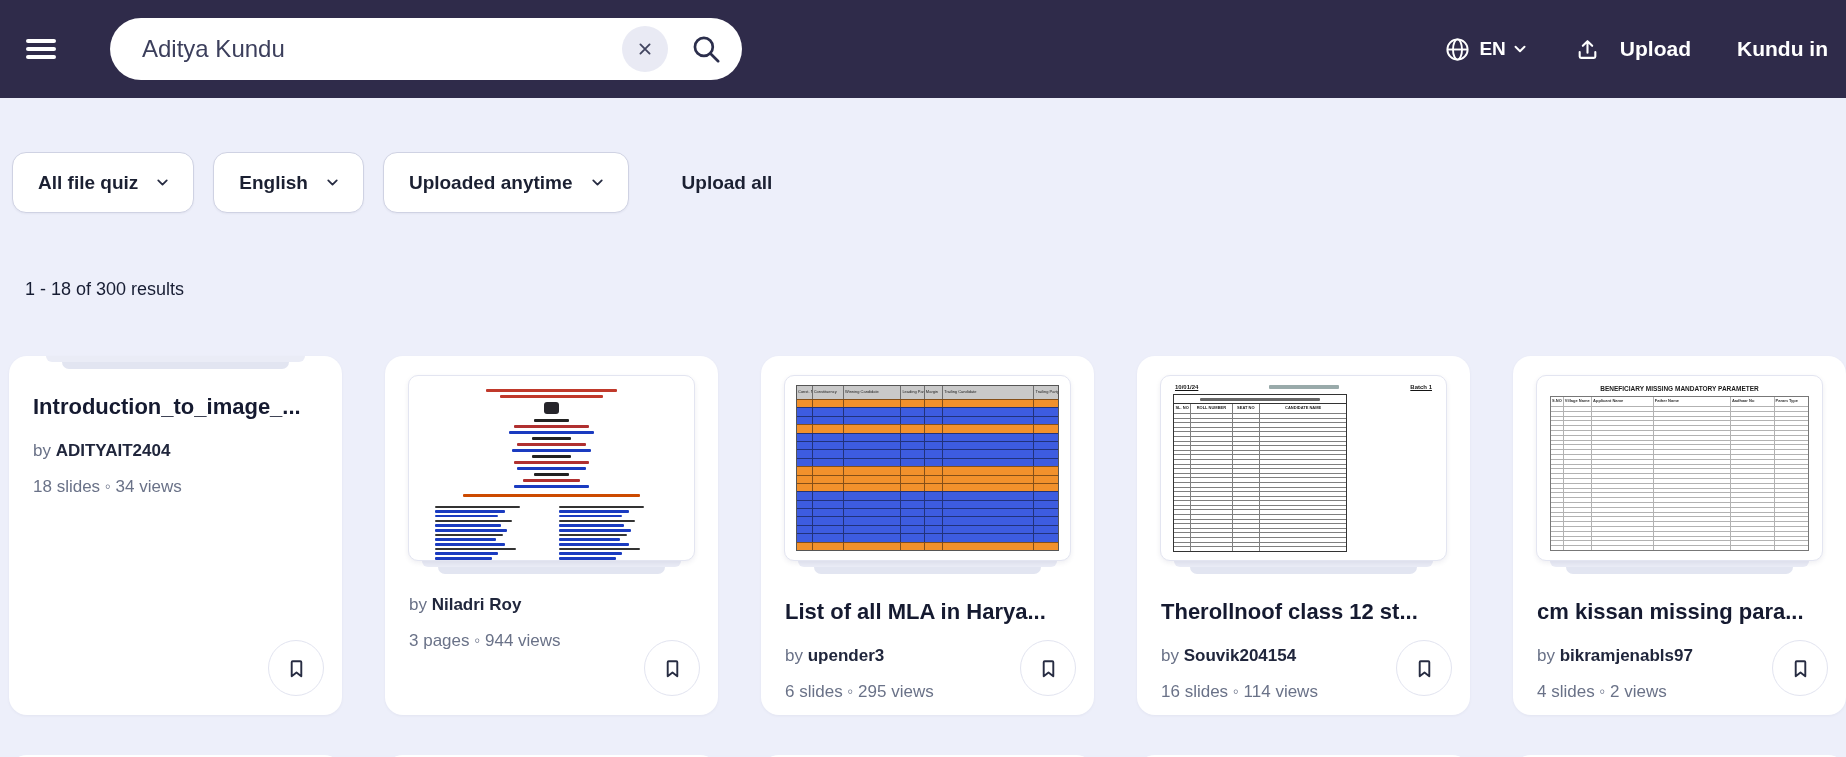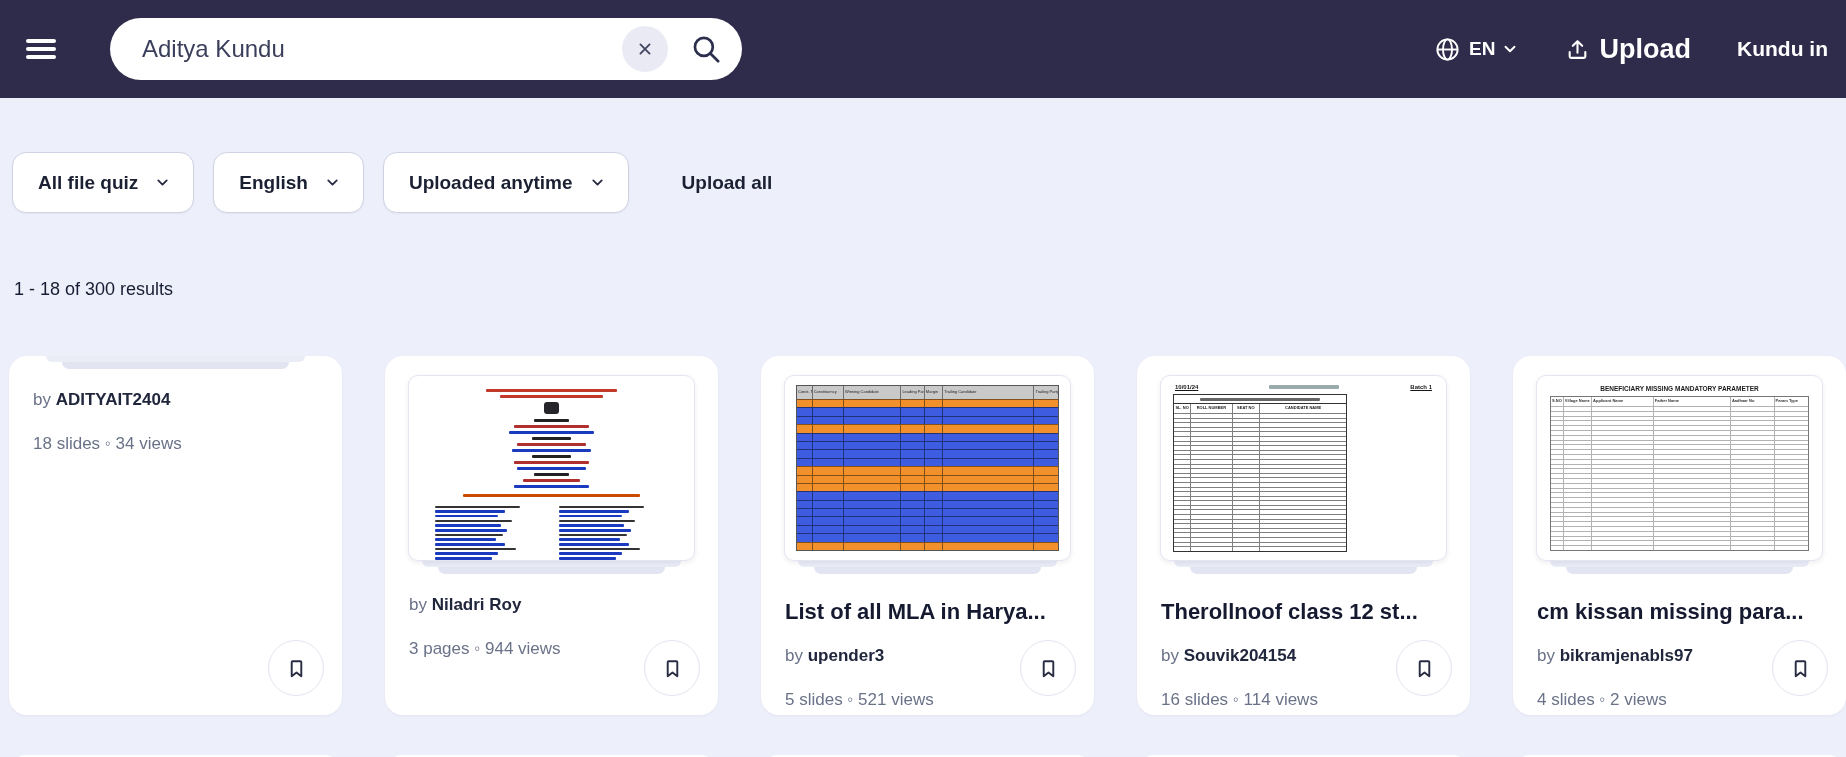--- a/index.html
+++ b/index.html
@@ -30,59 +30,59 @@
     display:flex;align-items:center;justify-content:center;flex:none;margin-right:16px;padding:0;
   }
   .search-btn{
     background:transparent;border:none;cursor:pointer;padding:0;flex:none;
     display:flex;align-items:center;justify-content:center;width:44px;height:44px;
   }
   .right-cluster{margin-left:auto;display:flex;align-items:center;}
   .lang{display:flex;align-items:center;margin-left:40px;cursor:pointer;flex:none;}
   .lang-label{color:#fff;font-size:19px;font-weight:700;margin:0 5px 0 8px;}
   .upload{display:flex;align-items:center;margin-left:46px;cursor:pointer;flex:none;}
-  .upload-label{color:#fff;font-size:27px;font-weight:600;margin-left:10px;}
+  .upload-label{color:#fff;font-size:21px;font-weight:600;margin-left:20px;}
   .download-btn{
     margin-left:46px;height:56px;padding:0 26px;border:none;border-radius:10px;
     background:#f6a240;color:#1d1930;font-size:21px;font-weight:700;cursor:pointer;flex:none;
     font-family:"Liberation Sans",sans-serif;
   }
   .signin{margin-left:46px;margin-right:2px;color:#fff;font-size:21px;font-weight:600;cursor:pointer;flex:none;}
   
   .filter-bar{display:flex;align-items:center;margin:54px 0 0 12px;}
   .filter-pill{
     height:59px;background:#fff;border:1px solid #cfd2e3;border-radius:14px;
     display:flex;align-items:center;padding:0 22px 0 25px;cursor:pointer;
     box-shadow:0 1px 2px rgba(30,30,70,0.05);margin-right:19px;
   }
   .filter-label{font-size:19px;font-weight:600;color:#1b2032;margin-right:16px;}
   .clear-all{font-size:19px;font-weight:600;color:#1b2032;margin-left:34px;cursor:pointer;}
   
-  .results-count{margin:66px 0 0 14px;font-size:18px;color:#171d33;}
+  .results-count{margin:66px 0 0 25px;font-size:18px;color:#171d33;}
   .grid{
     margin-top:56px;padding:0 9px;display:grid;
     grid-template-columns:repeat(5,333px);gap:43px;
   }
   .card{
     background:#fff;border-radius:18px;height:359px;position:relative;
     box-shadow:0 1px 3px rgba(30,30,70,0.05);
   }
   .thumb{
     position:relative;height:184px;margin:19px 23px 0;background:#fff;
     border:1px solid #e3e5f1;border-radius:10px;overflow:hidden;display:flex;
     box-shadow:0 2px 5px rgba(40,40,90,0.08);cursor:pointer;
   }
   .stack1{height:6px;margin:0 37px;background:#eaecf6;border-radius:0 0 7px 7px;}
   .stack2{height:7px;margin:0 53px;background:#e2e5f1;border-radius:0 0 7px 7px;}
   .card-title{
     margin:25px 24px 0;font-size:22px;font-weight:700;color:#151a30;
     white-space:nowrap;overflow:hidden;cursor:pointer;
   }
   .card-footer{margin:21px 24px 0;padding-right:64px;}
-  .byline{font-size:17px;color:#6a7288;margin-bottom:24px;white-space:nowrap;overflow:hidden;}
+  .byline{font-size:17px;color:#6a7288;margin-bottom:16px;white-space:nowrap;overflow:hidden;}
   .author{font-weight:700;color:#20263c;cursor:pointer;}
   .stats{font-size:17px;color:#6a7288;white-space:nowrap;}
   .bookmark{
     position:absolute;right:18px;bottom:19px;width:56px;height:56px;border-radius:50%;
     border:1px solid #e2e4f0;background:#fff;cursor:pointer;
     display:flex;align-items:center;justify-content:center;padding:0;
   }
   .peek-row{
     margin-top:40px;padding:0 9px;display:grid;
     grid-template-columns:repeat(5,333px);gap:43px;
@@ -225,20 +225,21 @@
     </div>
     <span class="clear-all">Upload all</span>
   </div>
 
   <div class="results-count">1 - 18 of 300 results</div>
 
   <div class="grid">
       <div class="card">
         <div class="stack1"></div>
         <div class="stack2"></div>
+        <div class="card-title">Introduction_to_image_...</div>
         <div class="card-footer">
           <div class="byline"><span>by </span><span class="author">ADITYAIT2404</span></div>
           <div class="stats">18 slides ◦ 34 views</div>
         </div>
         <button class="bookmark">
           <span style="display: flex;">
             <svg width="23" height="23" viewBox="0 0 24 24" fill="none" stroke="#272c42" stroke-width="2" stroke-linejoin="round">
               <path d="M8 4.5h8a1 1 0 0 1 1 1V20l-5-3.8L7 20V5.5a1 1 0 0 1 1-1z"></path>
             </svg>
           </span>
@@ -484,21 +485,21 @@
               <div class="ccell" style="width: 35%;"></div>
               <div class="ccell" style="width: 9%;"></div>
             </div>
           </div>
         </div>
         <div class="stack1"></div>
         <div class="stack2"></div>
         <div class="card-title">List of all MLA in Harya...</div>
         <div class="card-footer">
           <div class="byline"><span>by </span><span class="author">upender3</span></div>
-          <div class="stats">5 slides ◦ 521 views</div>
+          <div class="stats">6 slides ◦ 295 views</div>
         </div>
         <button class="bookmark">
           <span style="display: flex;">
             <svg width="23" height="23" viewBox="0 0 24 24" fill="none" stroke="#272c42" stroke-width="2" stroke-linejoin="round">
               <path d="M8 4.5h8a1 1 0 0 1 1 1V20l-5-3.8L7 20V5.5a1 1 0 0 1 1-1z"></path>
             </svg>
           </span>
         </button>
       </div>
       <div class="card">

